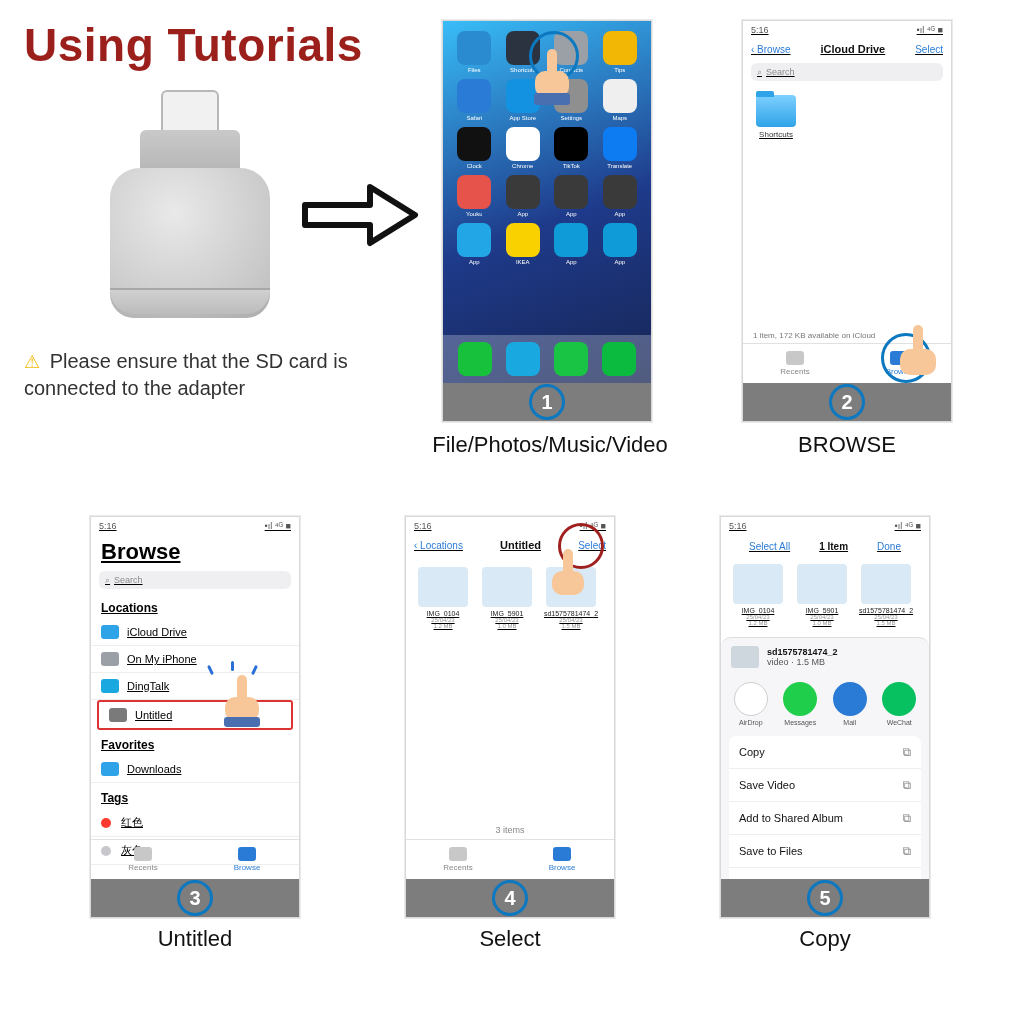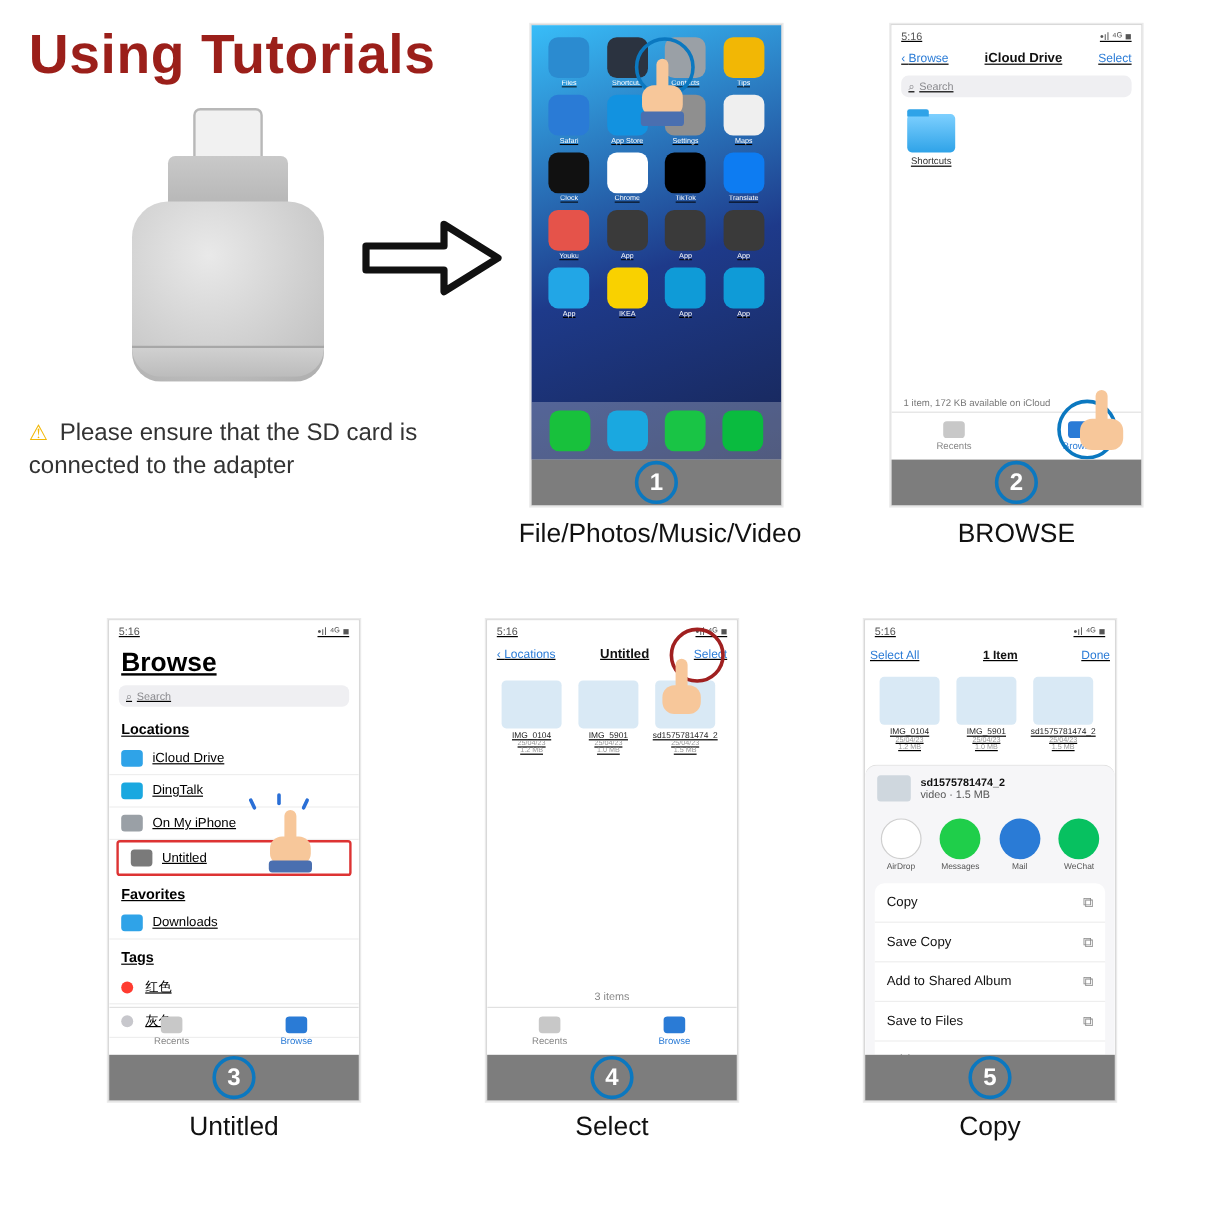--- a/index.html
+++ b/index.html
@@ -195,21 +195,21 @@
   .sheethdr { padding:8px 10px; font-size:9px; color:#555; display:flex; align-items:center; gap:8px; }
   .sheethdr .thum { width:28px; height:22px; background:#cfd7de; border-radius:3px; }
   .sharerow { display:flex; gap:10px; padding: 6px 10px 10px; }
   .shareic { display:flex; flex-direction:column; align-items:center; width:42px; }
   .shareic .c { width:34px; height:34px; border-radius:50%; }
   .shareic .l { font-size:7px; color:#555; margin-top:3px; }
   .actionlist { background:#fff; margin: 0 8px; border-radius:8px; }
   .actionlist .arow { display:flex; justify-content:space-between; align-items:center; padding:9px 10px; border-bottom:1px solid #eee; font-size:11px; color:#111; }
   .actionlist .arow:last-child { border-bottom:none; }
   .actionlist .arow .sic { color:#888; font-size:12px; }
-  .toprow { display:flex; justify-content:space-between; align-items:center; padding:6px 4px; color:#2a7bd6; font-size:10px; }
+  .toprow { display:flex; justify-content:space-between; align-items:center; padding:6px 28px; color:#2a7bd6; font-size:10px; }
   .toprow .mid { color:#111; font-weight:600; }
 
   
   #cap1 { top: 432px; left: 420px; width: 260px; }
   #cap2 { top: 432px; left: 742px; }
   #cap3 { top: 926px; left: 90px; }
   #cap4 { top: 926px; left: 405px; }
   #cap5 { top: 926px; left: 720px; }
 
 </style>
@@ -396,26 +396,26 @@
       <span style="margin-right:4px;">⌕</span>
       <span>Search</span>
     </div>
     <div class="sectionhdr">Locations</div>
     <div id="loc-list">
         <div class="row">
           <div class="ic" style="background: rgb(47, 163, 232);"></div>
           <span>iCloud Drive</span>
         </div>
         <div class="row">
+          <div class="ic" style="background: rgb(154, 160, 166);"></div>
+          <span>On My iPhone</span>
+        </div>
+        <div class="row">
           <div class="ic" style="background: rgb(26, 168, 224);"></div>
           <span>DingTalk</span>
-        </div>
-        <div class="row">
-          <div class="ic" style="background: rgb(154, 160, 166);"></div>
-          <span>On My iPhone</span>
         </div>
         <div class="row highlight">
           <div class="ic" style="background: rgb(122, 122, 122);"></div>
           <span>Untitled</span>
         </div>
       </div>
     <div class="sectionhdr">Favorites</div>
     <div id="fav-list">
         <div class="row">
           <div class="ic" style="background: rgb(47, 163, 232);"></div>
@@ -572,21 +572,21 @@
             <div class="c" style="background: rgb(7, 193, 96);"></div>
             <div class="l">WeChat</div>
           </div>
         </div>
       <div class="actionlist" id="actionlist">
           <div class="arow">
             <span>Copy</span>
             <span class="sic">⧉</span>
           </div>
           <div class="arow">
-            <span>Save Copy</span>
+            <span>Save Video</span>
             <span class="sic">⧉</span>
           </div>
           <div class="arow">
             <span>Add to Shared Album</span>
             <span class="sic">⧉</span>
           </div>
           <div class="arow">
             <span>Save to Files</span>
             <span class="sic">⧉</span>
           </div>

